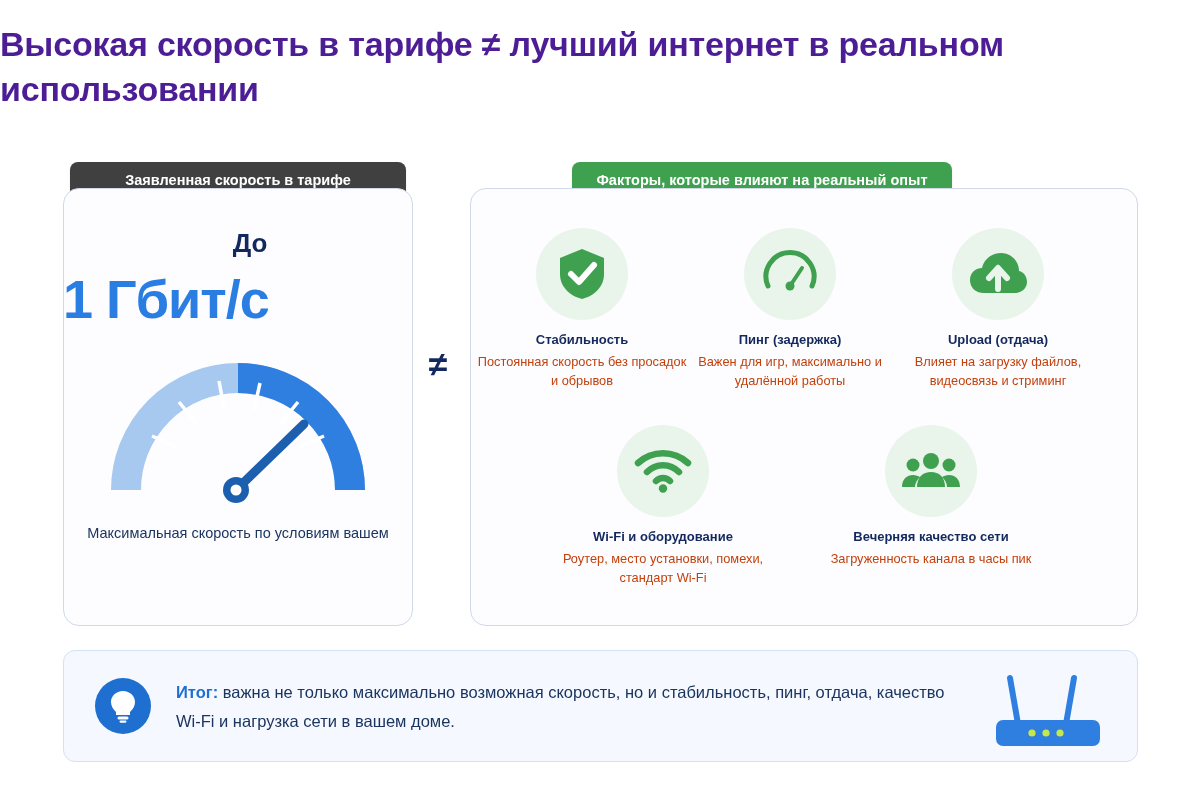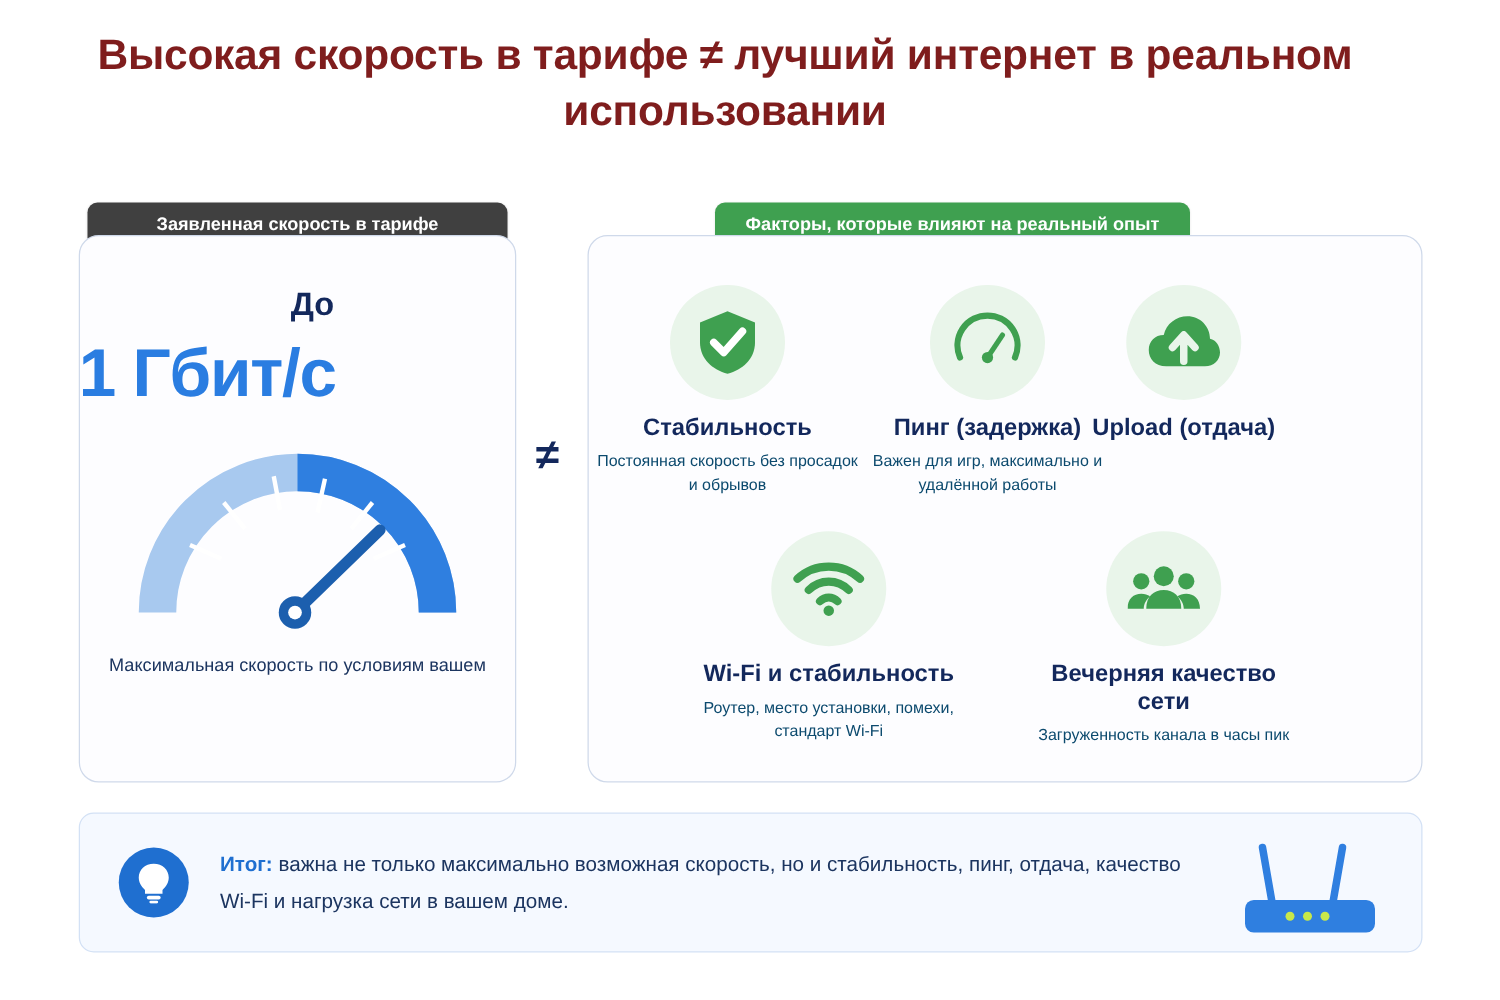--- a/index.html
+++ b/index.html
@@ -14,25 +14,25 @@
   .page {
     position: relative;
     width: 1200px; height: 800px;
     background: #ffffff;
   }
 
   
   .title {
     position: absolute;
     top: 22px; left: 0; width: 1160px;
-    text-align: center;
+    text-align: left;
     font-size: 34px;
     font-weight: bold;
     line-height: 1.32;
-    color: #7f1d1d;
+    color: #4c1d95;
     letter-spacing: -0.2px;
   }
 
   
   .left-card {
     position: absolute;
     left: 63px; top: 188px;
     width: 350px; height: 438px;
     background: #fdfdff;
     border: 1.6px solid #cfd9ea;
@@ -127,35 +127,35 @@
   .factor .circle {
     width: 92px; height: 92px;
     margin: 0 auto 12px auto;
     border-radius: 50%;
     background: #e9f5ea;
     display: flex;
     align-items: center;
     justify-content: center;
   }
   .factor .f-title {
-    font-size: 19px;
+    font-size: 13px;
     font-weight: bold;
     color: #13285c;
     margin-bottom: 6px;
   }
   .factor .f-desc {
     font-size: 12.8px;
     line-height: 1.45;
-    color: #0c4a6e;
+    color: #c2410c;
   }
 
   
   .f0 { left: 477px; top: 228px; }
   .f1 { left: 685px; top: 228px; }
-  .f2 { left: 842px; top: 228px; }
+  .f2 { left: 893px; top: 228px; }
   
   .f3 { left: 558px; top: 425px; }
   .f4 { left: 826px; top: 425px; }
 
   
   .footer {
     position: absolute;
     left: 63px; top: 650px;
     width: 1075px; height: 112px;
     background: #f5f9ff;
@@ -258,32 +258,33 @@
   </div>
 
   <div class="factor f2">
     <div class="circle">
       <svg width="58" height="46" viewBox="0 0 58 46">
         <path d="M15 42 C6 42 1 36 1 29 C1 22 6 17 13 17 C15 8 23 2 32 2 C42 2 50 10 50 20 C55 21 58 26 58 31 C58 37 53 42 46 42 Z" fill="#3fa050"></path>
         <path d="M29 38 V20 M29 17 L20 27 M29 17 L38 27" fill="none" stroke="#e9f5ea" stroke-width="6" stroke-linecap="round" stroke-linejoin="round"></path>
       </svg>
     </div>
     <div class="f-title">Upload (отдача)</div>
+    <div class="f-desc">Влияет на загрузку файлов, видеосвязь и стриминг</div>
   </div>
 
   <div class="factor f3">
     <div class="circle">
       <svg width="58" height="44" viewBox="0 0 58 44">
         <path d="M4 14 C18 1 40 1 54 14" fill="none" stroke="#3fa050" stroke-width="6.5" stroke-linecap="round"></path>
         <path d="M13 23 C22 14 36 14 45 23" fill="none" stroke="#3fa050" stroke-width="6.5" stroke-linecap="round"></path>
         <path d="M22 32 C26 28 32 28 36 32" fill="none" stroke="#3fa050" stroke-width="6.5" stroke-linecap="round"></path>
         <circle cx="29" cy="39.5" r="4.2" fill="#3fa050"></circle>
       </svg>
     </div>
-    <div class="f-title">Wi-Fi и стабильность</div>
+    <div class="f-title">Wi-Fi и оборудование</div>
     <div class="f-desc">Роутер, место установки, помехи, стандарт Wi-Fi</div>
   </div>
 
   <div class="factor f4">
     <div class="circle">
       <svg width="58" height="40" viewBox="0 0 58 40">
         <circle cx="29" cy="10" r="8" fill="#3fa050"></circle>
         <path d="M15 36 C15 26 21 21 29 21 C37 21 43 26 43 36 Z" fill="#3fa050"></path>
         <circle cx="11" cy="14" r="6.5" fill="#3fa050"></circle>
         <path d="M0 36 C0 28 5 24 11 24 C14 24 16 25 18 26 C15 29 13 32 13 36 Z" fill="#3fa050"></path>

